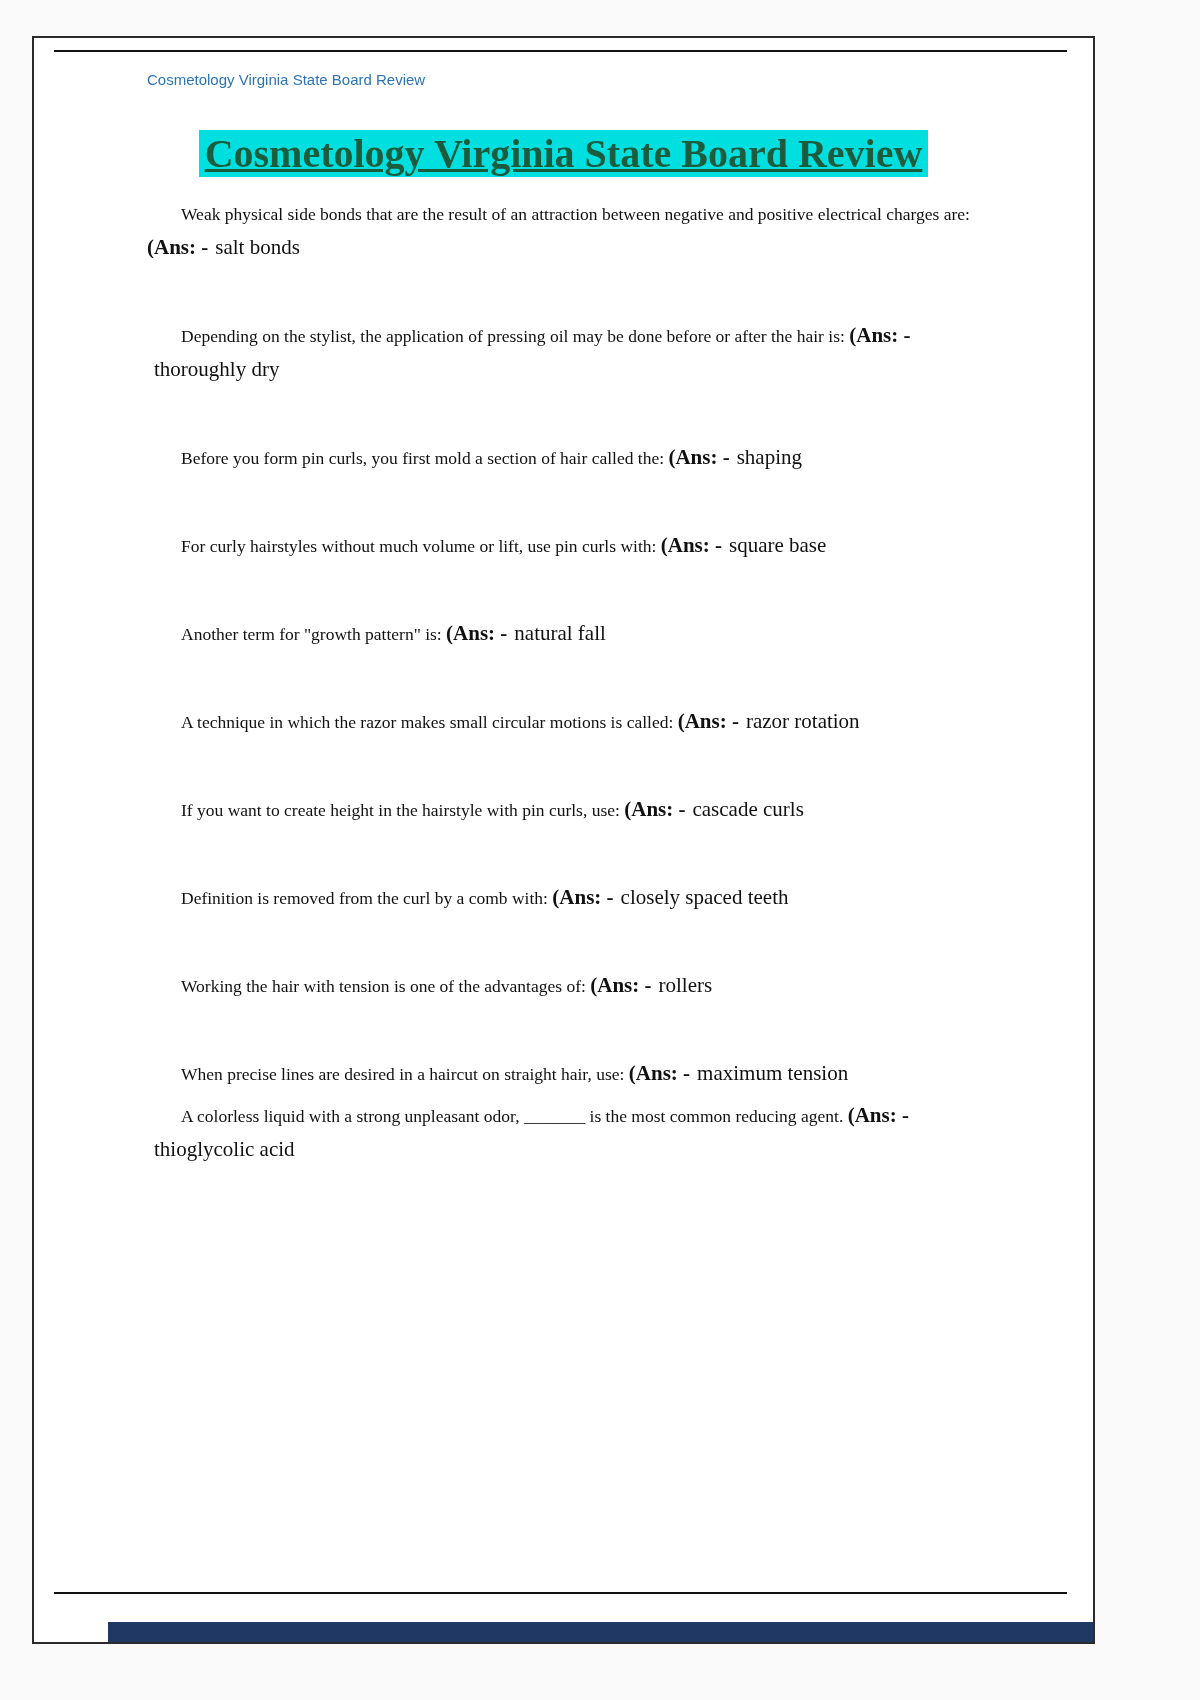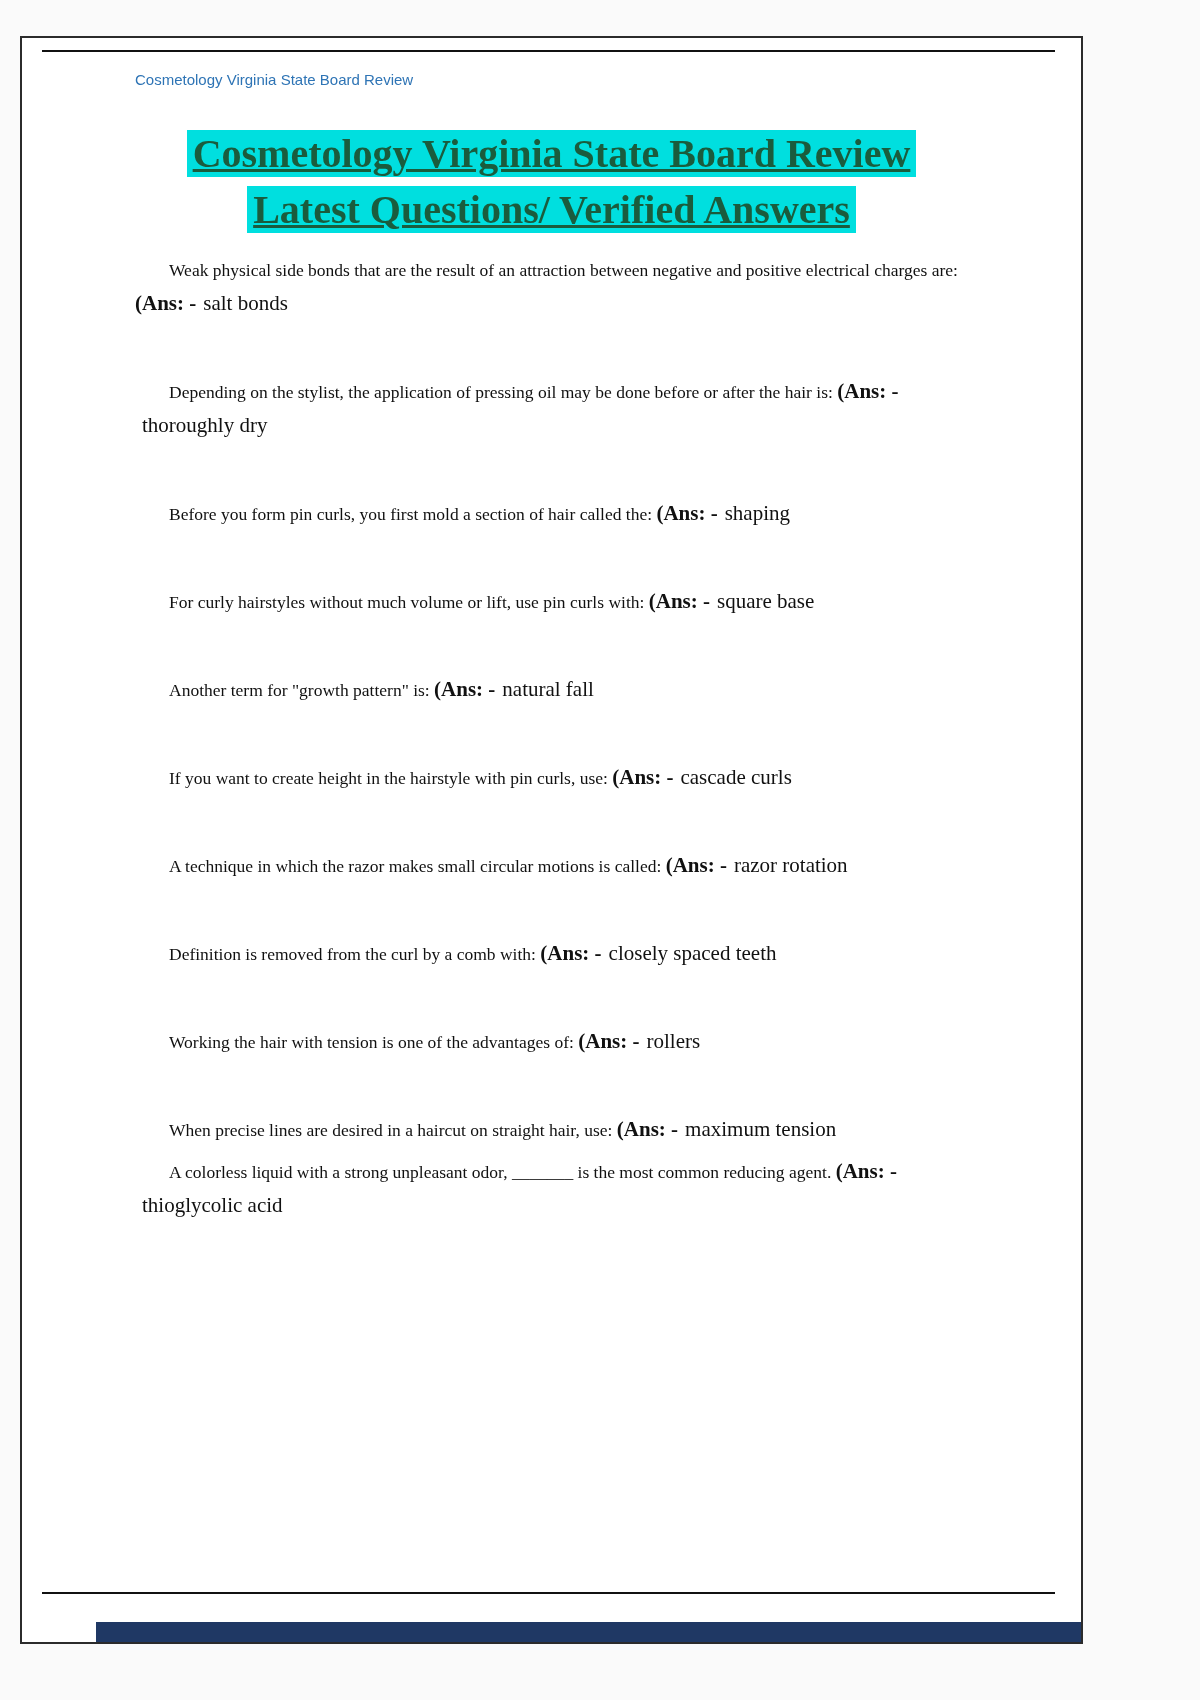--- a/index.html
+++ b/index.html
@@ -6,21 +6,21 @@
     margin: 0;
     padding: 0;
     background: #fafafa;
     width: 1200px;
     height: 1700px;
     position: relative;
     font-family: "Liberation Serif", serif;
   }
   .page {
     position: absolute;
-    left: 20px;
+    left: 32px;
     top: 36px;
     width: 1063px;
     height: 1608px;
     background: #ffffff;
     border: 2px solid #2b2b2b;
     box-sizing: border-box;
   }
   .top-rule {
     position: absolute;
     left: 20px;
@@ -94,39 +94,38 @@
 </head>
 <body>
 
 <div class="page">
   <div class="top-rule"></div>
 
   <div class="header-small">Cosmetology Virginia State Board Review</div>
 
   <div class="title-block">
     <span class="title-line">Cosmetology Virginia State Board Review</span><br>
-    <span class="title-line">Latest Questions/ Verified Answers</span>
   </div>
 
   <div class="content">
 
     <p class="qa"><span class="q">Weak physical side bonds that are the result of an attraction between negative and positive electrical charges are:</span> <span class="ans-label">(Ans: -</span><span class="a">salt bonds</span></p>
 
 
     <p class="qa"><span class="q">Depending on the stylist, the application of pressing oil may be done before or after the hair is:</span> <span class="ans-label">(Ans: -</span><span class="a">thoroughly dry</span></p>
 
     <p class="qa"><span class="q">Before you form pin curls, you first mold a section of hair called the:</span> <span class="ans-label">(Ans: -</span><span class="a">shaping</span></p>
 
     <p class="qa"><span class="q">For curly hairstyles without much volume or lift, use pin curls with:</span> <span class="ans-label">(Ans: -</span><span class="a">square base</span></p>
 
     <p class="qa"><span class="q">Another term for "growth pattern" is:</span> <span class="ans-label">(Ans: -</span><span class="a">natural fall</span></p>
 
+    <p class="qa"><span class="q">A technique in which the razor makes small circular motions is called:</span> <span class="ans-label">(Ans: -</span><span class="a">razor rotation</span></p>
+
     <p class="qa"><span class="q">If you want to create height in the hairstyle with pin curls, use:</span> <span class="ans-label">(Ans: -</span><span class="a">cascade curls</span></p>
-
-    <p class="qa"><span class="q">A technique in which the razor makes small circular motions is called:</span> <span class="ans-label">(Ans: -</span><span class="a">razor rotation</span></p>
 
     <p class="qa"><span class="q">Definition is removed from the curl by a comb with:</span> <span class="ans-label">(Ans: -</span><span class="a">closely spaced teeth</span></p>
 
     <p class="qa"><span class="q">Working the hair with tension is one of the advantages of:</span> <span class="ans-label">(Ans: -</span><span class="a">rollers</span></p>
 
     <p class="qa"><span class="q">When precise lines are desired in a haircut on straight hair, use:</span> <span class="ans-label">(Ans: -</span><span class="a">maximum tension</span></p>
 
     <p class="qa tight"><span class="q">A colorless liquid with a strong unpleasant odor, _______ is the most common reducing agent.</span> <span class="ans-label">(Ans: -</span><span class="a">thioglycolic acid</span></p>
 
 

